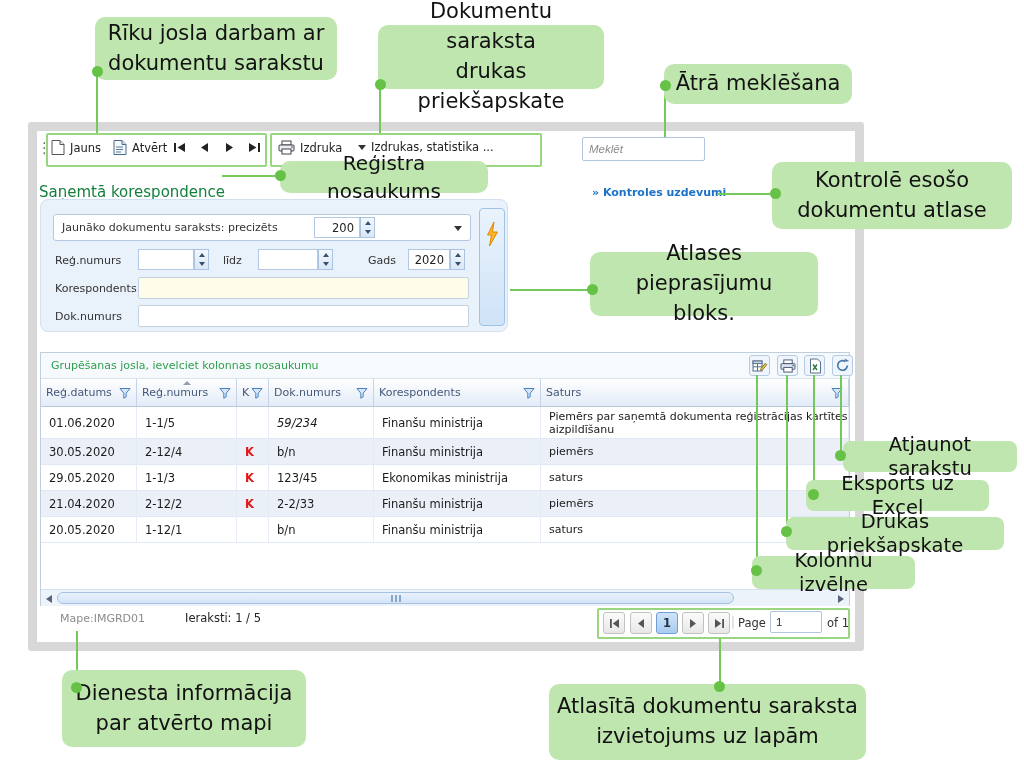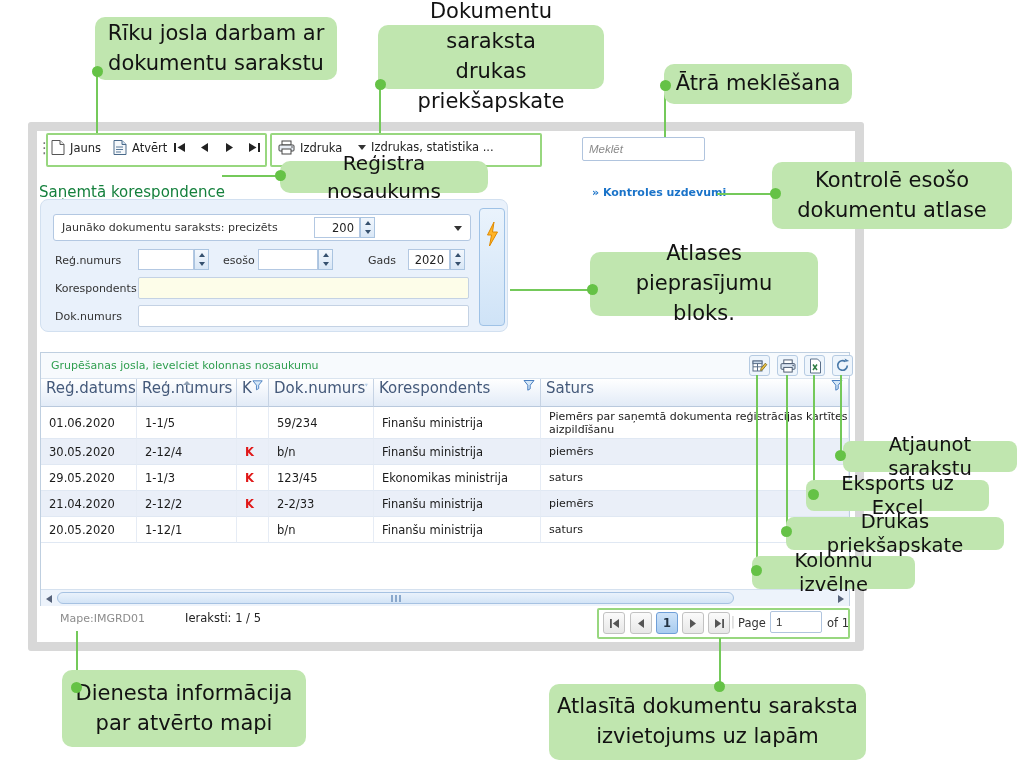--- a/index.html
+++ b/index.html
@@ -57,22 +57,22 @@
     display:flex;justify-content:center;padding-top:12px;cursor:pointer}
 
   
   .grid{position:absolute;left:3px;top:221px;width:810px;height:254px;background:#fff;border:1px solid #bfcfe0}
   .groupbar{position:absolute;left:0;top:0;width:808px;height:26px;background:#f7fafd;
     border-bottom:1px solid #dae4ef;color:#2f9e4f;font-size:11px;line-height:25px;padding-left:10px}
   .gicon{position:absolute;width:21px;height:21px;background:#eef5fc;border:1px solid #b6cbe2;
     border-radius:3px;display:flex;align-items:center;justify-content:center;cursor:pointer}
   .ghead{position:absolute;left:0;top:26px;height:28px;display:flex}
   .gh{background:linear-gradient(#ffffff,#e2ebf7);border-right:1px solid #c6d3e4;
-    border-bottom:1px solid #b9c9dd;display:flex;justify-content:space-between;
-    padding:0 5px;font-size:15px;color:#44597a;position:relative;cursor:pointer}
+    border-bottom:1px solid #b9c9dd;display:flex;align-items:center;justify-content:space-between;
+    padding:0 5px;font-size:11px;color:#44597a;position:relative;cursor:pointer}
   .sortcaret{position:absolute;top:2px;left:50%;margin-left:-4px;width:0;height:0;
     border-left:4px solid transparent;border-right:4px solid transparent;border-bottom:4px solid #90a0b4}
   .gbody{position:absolute;left:0;top:54px}
   .grow{display:flex;width:808px;cursor:pointer}
   .gc{border-right:1px solid #e6ecf5;border-bottom:1px solid #e0e8f3;font-size:11.5px;color:#1b1b1b;
     padding-left:8px;display:flex;align-items:center;overflow:hidden;background:#fff}
   .grow.alt .gc{background:#eaeff8}
   .grow.sel{box-shadow:inset 0 0 0 1px #7fa3cc}
   .gc.kflag{color:#e01818;font-weight:bold}
   .gc.saturs{font-size:11px}
@@ -233,21 +233,21 @@
             </div>
           <i class="tri-down" style="position:absolute;right:8px;top:11px"></i>
         </div>
 
         <div class="flabel" style="left:14px;top:54px">Reģ.numurs</div>
         <div class="numbox" style="left:97px;top:49px;width:56px;height:21px"></div>
         <div class="spin" style="left:153px;top:49px;height:21px">
             <i class="up"></i>
             <i class="dn"></i>
           </div>
-        <div class="flabel" style="left:182px;top:54px">esošo</div>
+        <div class="flabel" style="left:182px;top:54px">līdz</div>
         <div class="numbox" style="left:217px;top:49px;width:60px;height:21px"></div>
         <div class="spin" style="left:277px;top:49px;height:21px">
             <i class="up"></i>
             <i class="dn"></i>
           </div>
         <div class="flabel" style="left:327px;top:54px">Gads</div>
         <div class="numbox" style="left:367px;top:49px;width:42px;height:21px">2020</div>
         <div class="spin" style="left:409px;top:49px;height:21px">
             <i class="up"></i>
             <i class="dn"></i>
@@ -335,21 +335,21 @@
               <svg width="12" height="12" viewBox="0 0 12 12">
                 <path d="M1 1.5h10L7.2 6.2v3.6l-2.4 1.4V6.2z" fill="#d6e8f8" stroke="#4a7fc0"></path>
               </svg>
             </div>
           </div>
         <div class="gbody" id="gbody">
             <div class="grow sel first" style="height: 32px;">
               <div class="gc" style="width: 96px;">01.06.2020</div>
               <div class="gc" style="width: 100px;">1-1/5</div>
               <div class="gc" style="width: 32px;"></div>
-              <div class="gc" style="width: 105px;">59/234</div>
+              <div class="gc" style="width: 105px; font-style: italic;">59/234</div>
               <div class="gc" style="width: 167px;">Finanšu ministrija</div>
               <div class="gc saturs" style="width: 308px;">Piemērs par saņemtā dokumenta reģistrācijas kartītes aizpildīšanu</div>
             </div>
             <div class="grow alt" style="height: 26px;">
               <div class="gc" style="width: 96px;">30.05.2020</div>
               <div class="gc" style="width: 100px;">2-12/4</div>
               <div class="gc kflag" style="width: 32px;">K</div>
               <div class="gc" style="width: 105px;">b/n</div>
               <div class="gc" style="width: 167px;">Finanšu ministrija</div>
               <div class="gc saturs" style="width: 308px;">piemērs</div>

